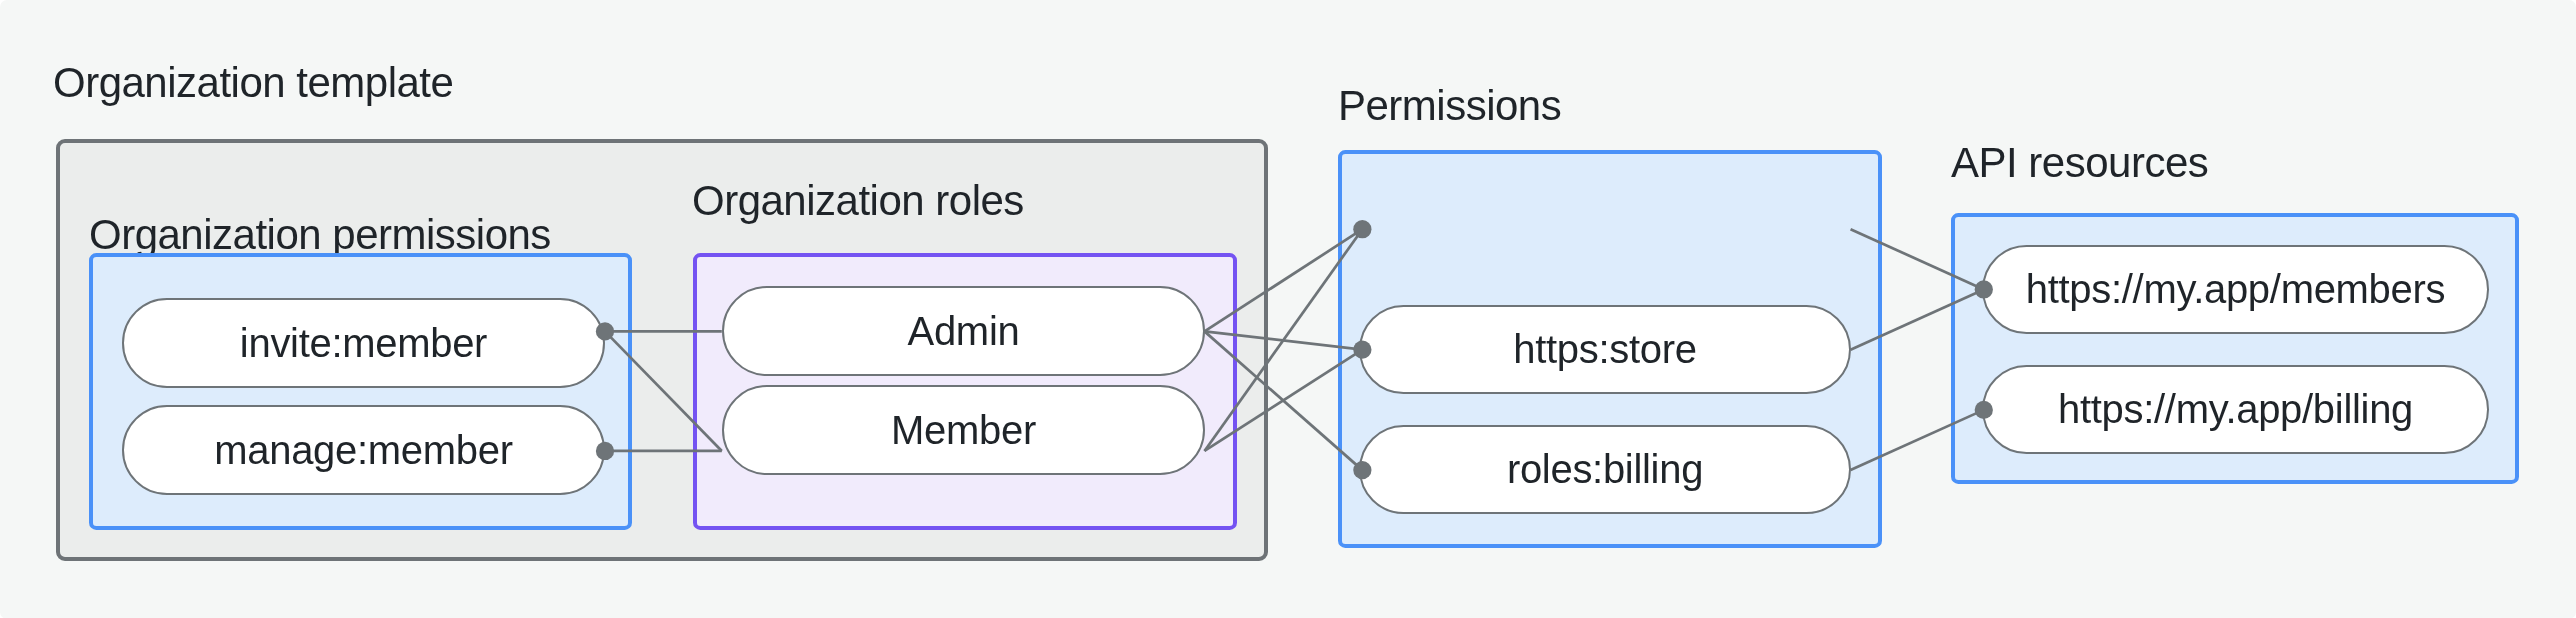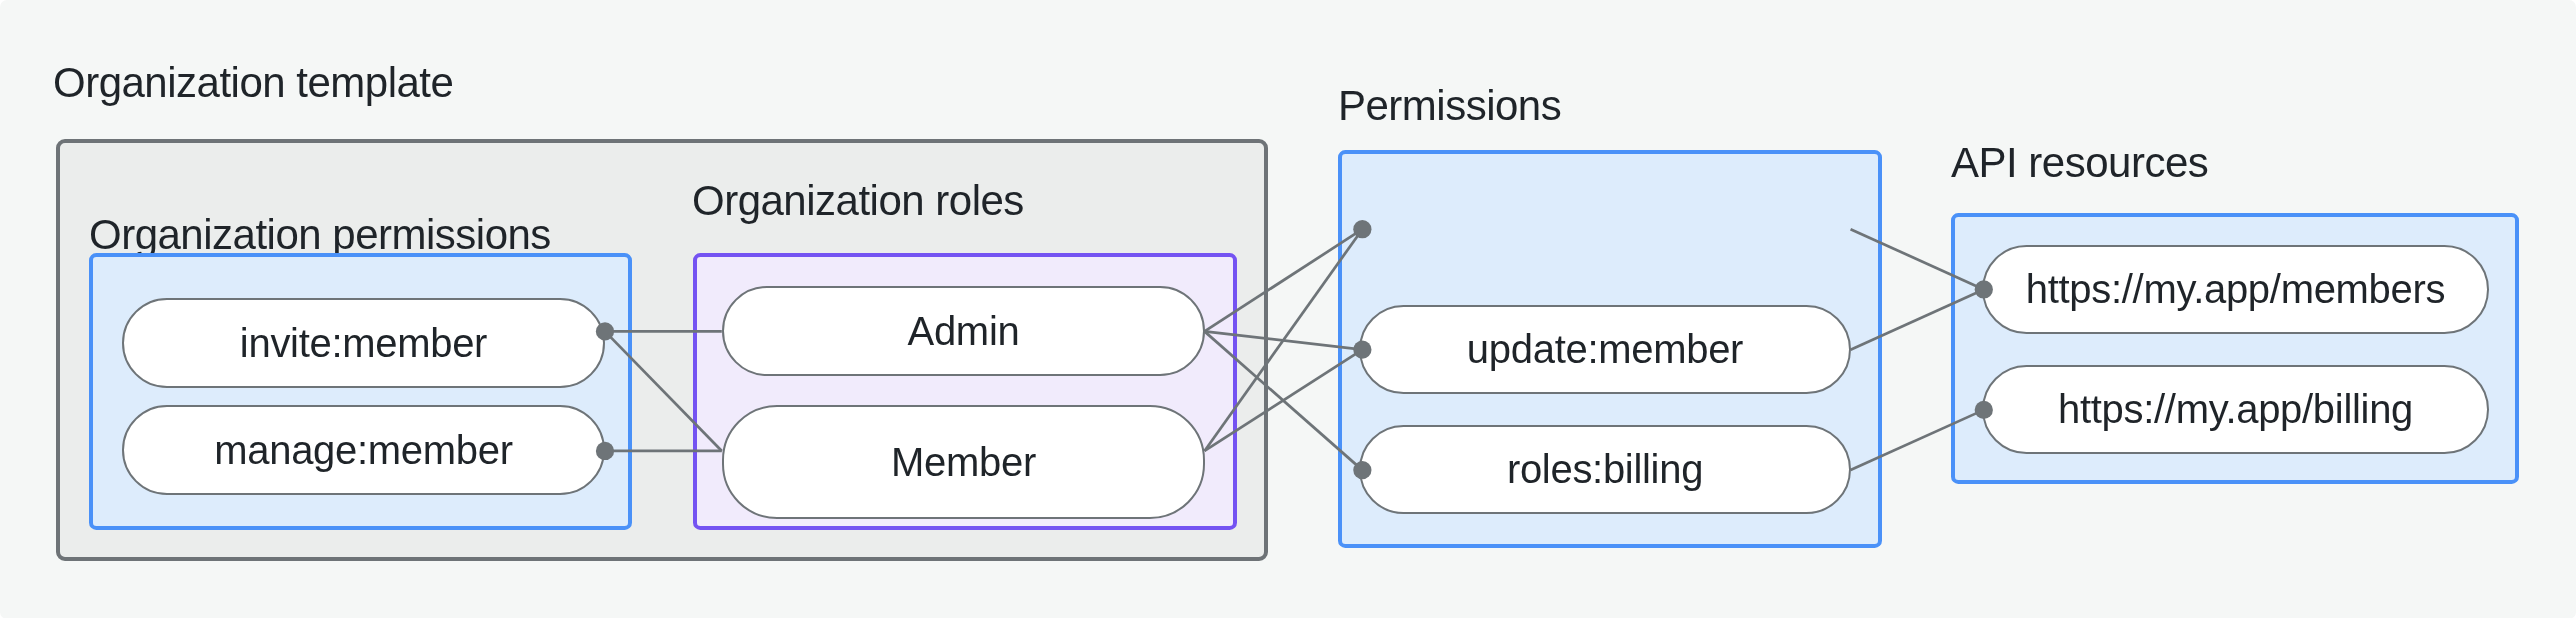--- a/index.html
+++ b/index.html
@@ -76,25 +76,25 @@
   <div class="group-box gray" style="left:56px; top:139px; width:1212px; height:422px;"></div>
 
   <div class="section-title" style="left:89px; top:175px;margin-top:34px;">Organization permissions</div>
   <div class="group-box blue" style="left:89px; top:253px; width:543px; height:277px;"></div>
   <div class="pill" style="left:122px; top:298px; width:483px; height:90px;">invite:member</div>
   <div class="pill" style="left:122px; top:405px; width:483px; height:90px;">manage:member</div>
 
   <div class="section-title" style="left:692px; top:175px;">Organization roles</div>
   <div class="group-box purple" style="left:693px; top:253px; width:544px; height:277px;"></div>
   <div class="pill" style="left:722px; top:286px; width:483px; height:90px;">Admin</div>
-  <div class="pill" style="left:722px; top:405px; width:483px; height:114px;">Member</div>
+  <div class="pill" style="left:722px; top:385px; width:483px; height:90px;">Member</div>
 
   <div class="section-title" style="left:1338px; top:80px;">Permissions</div>
   <div class="group-box blue" style="left:1338px; top:150px; width:544px; height:398px;"></div>
-  <div class="pill" style="left:1359px; top:305px; width:492px; height:89px;">update:member</div>
+  <div class="pill" style="left:1359px; top:305px; width:492px; height:89px;">https:store</div>
   <div class="pill" style="left:1359px; top:425px; width:492px; height:89px;">roles:billing</div>
 
   <div class="section-title" style="left:1951px; top:137px;">API resources</div>
   <div class="group-box blue" style="left:1951px; top:213px; width:568px; height:271px;"></div>
   <div class="pill" style="left:1982px; top:245px; width:507px; height:89px;">https://my.app/members</div>
   <div class="pill" style="left:1982px; top:365px; width:507px; height:89px;">https://my.app/billing</div>
 
   <svg class="wires" width="2576" height="619" viewBox="0 0 2823 678">
     <g stroke="#6e7478" stroke-width="3" fill="none">
       <line x1="663" y1="363" x2="791" y2="363"></line>

